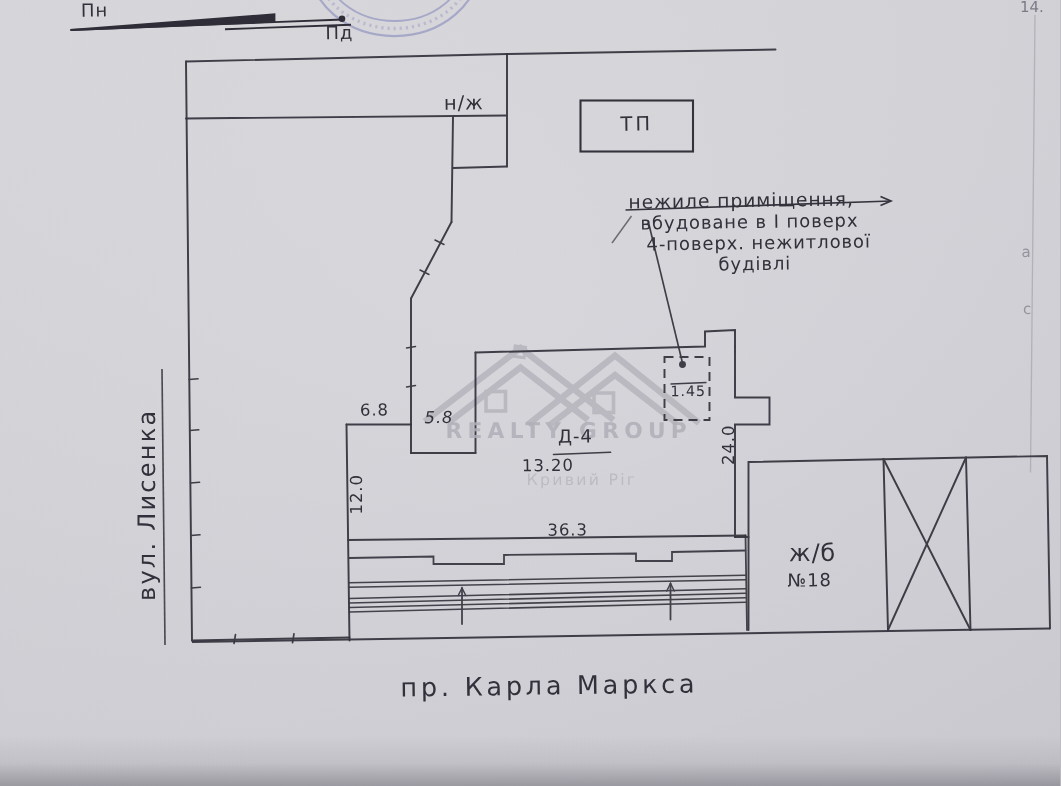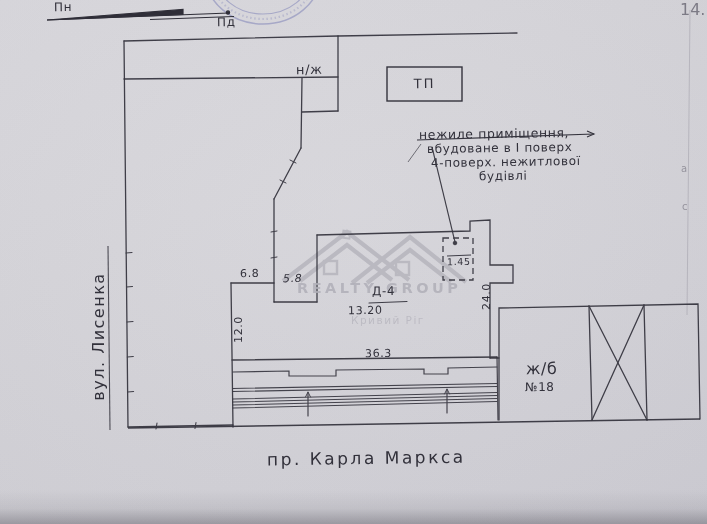--- a/index.html
+++ b/index.html
@@ -148,21 +148,21 @@
       <line x1="108" y1="246" x2="110" y2="430"></line>
     </g>
   </svg>
 
   <div class="lbl wm" style="left:297px;top:280px;">REALTY GROUP</div>
   <div class="lbl wm2" style="left:351px;top:314px;">Кривий Ріг</div>
 
   <div class="lbl hw" style="left:54px;top:0px;font-size:12px;text-align:right;">Пн</div>
   <div class="lbl hw" style="left:217px;top:15px;font-size:12px;">Пд</div>
 
-  <div class="lbl faint" style="left:680px;top:0px;font-size:16px;">14.</div>
+  <div class="lbl faint" style="left:680px;top:0px;font-size:10px;">14.</div>
   <div class="lbl faint" style="left:681px;top:163px;font-size:10px;opacity:.6;">а</div>
   <div class="lbl faint" style="left:682px;top:201px;font-size:10px;opacity:.6;">с</div>
 
   <div class="lbl hw" style="left:276px;top:62px;font-size:13px;margin-left:20px;">н/ж</div>
   <div class="lbl hw" style="left:387px;top:76px;width:75px;text-align:center;font-size:13px;letter-spacing:2px;">ТП</div>
 
   <div class="lbl hw" style="left:419px;top:126px;font-size:12.5px;">нежиле приміщення,</div>
   <div class="lbl hw" style="left:427px;top:141px;font-size:12px;">вбудоване в І поверх</div>
   <div class="lbl hw" style="left:431px;top:155px;font-size:12px;">4-поверх. нежитлової</div>
   <div class="lbl hw" style="left:479px;top:169px;font-size:12px;">будівлі</div>

